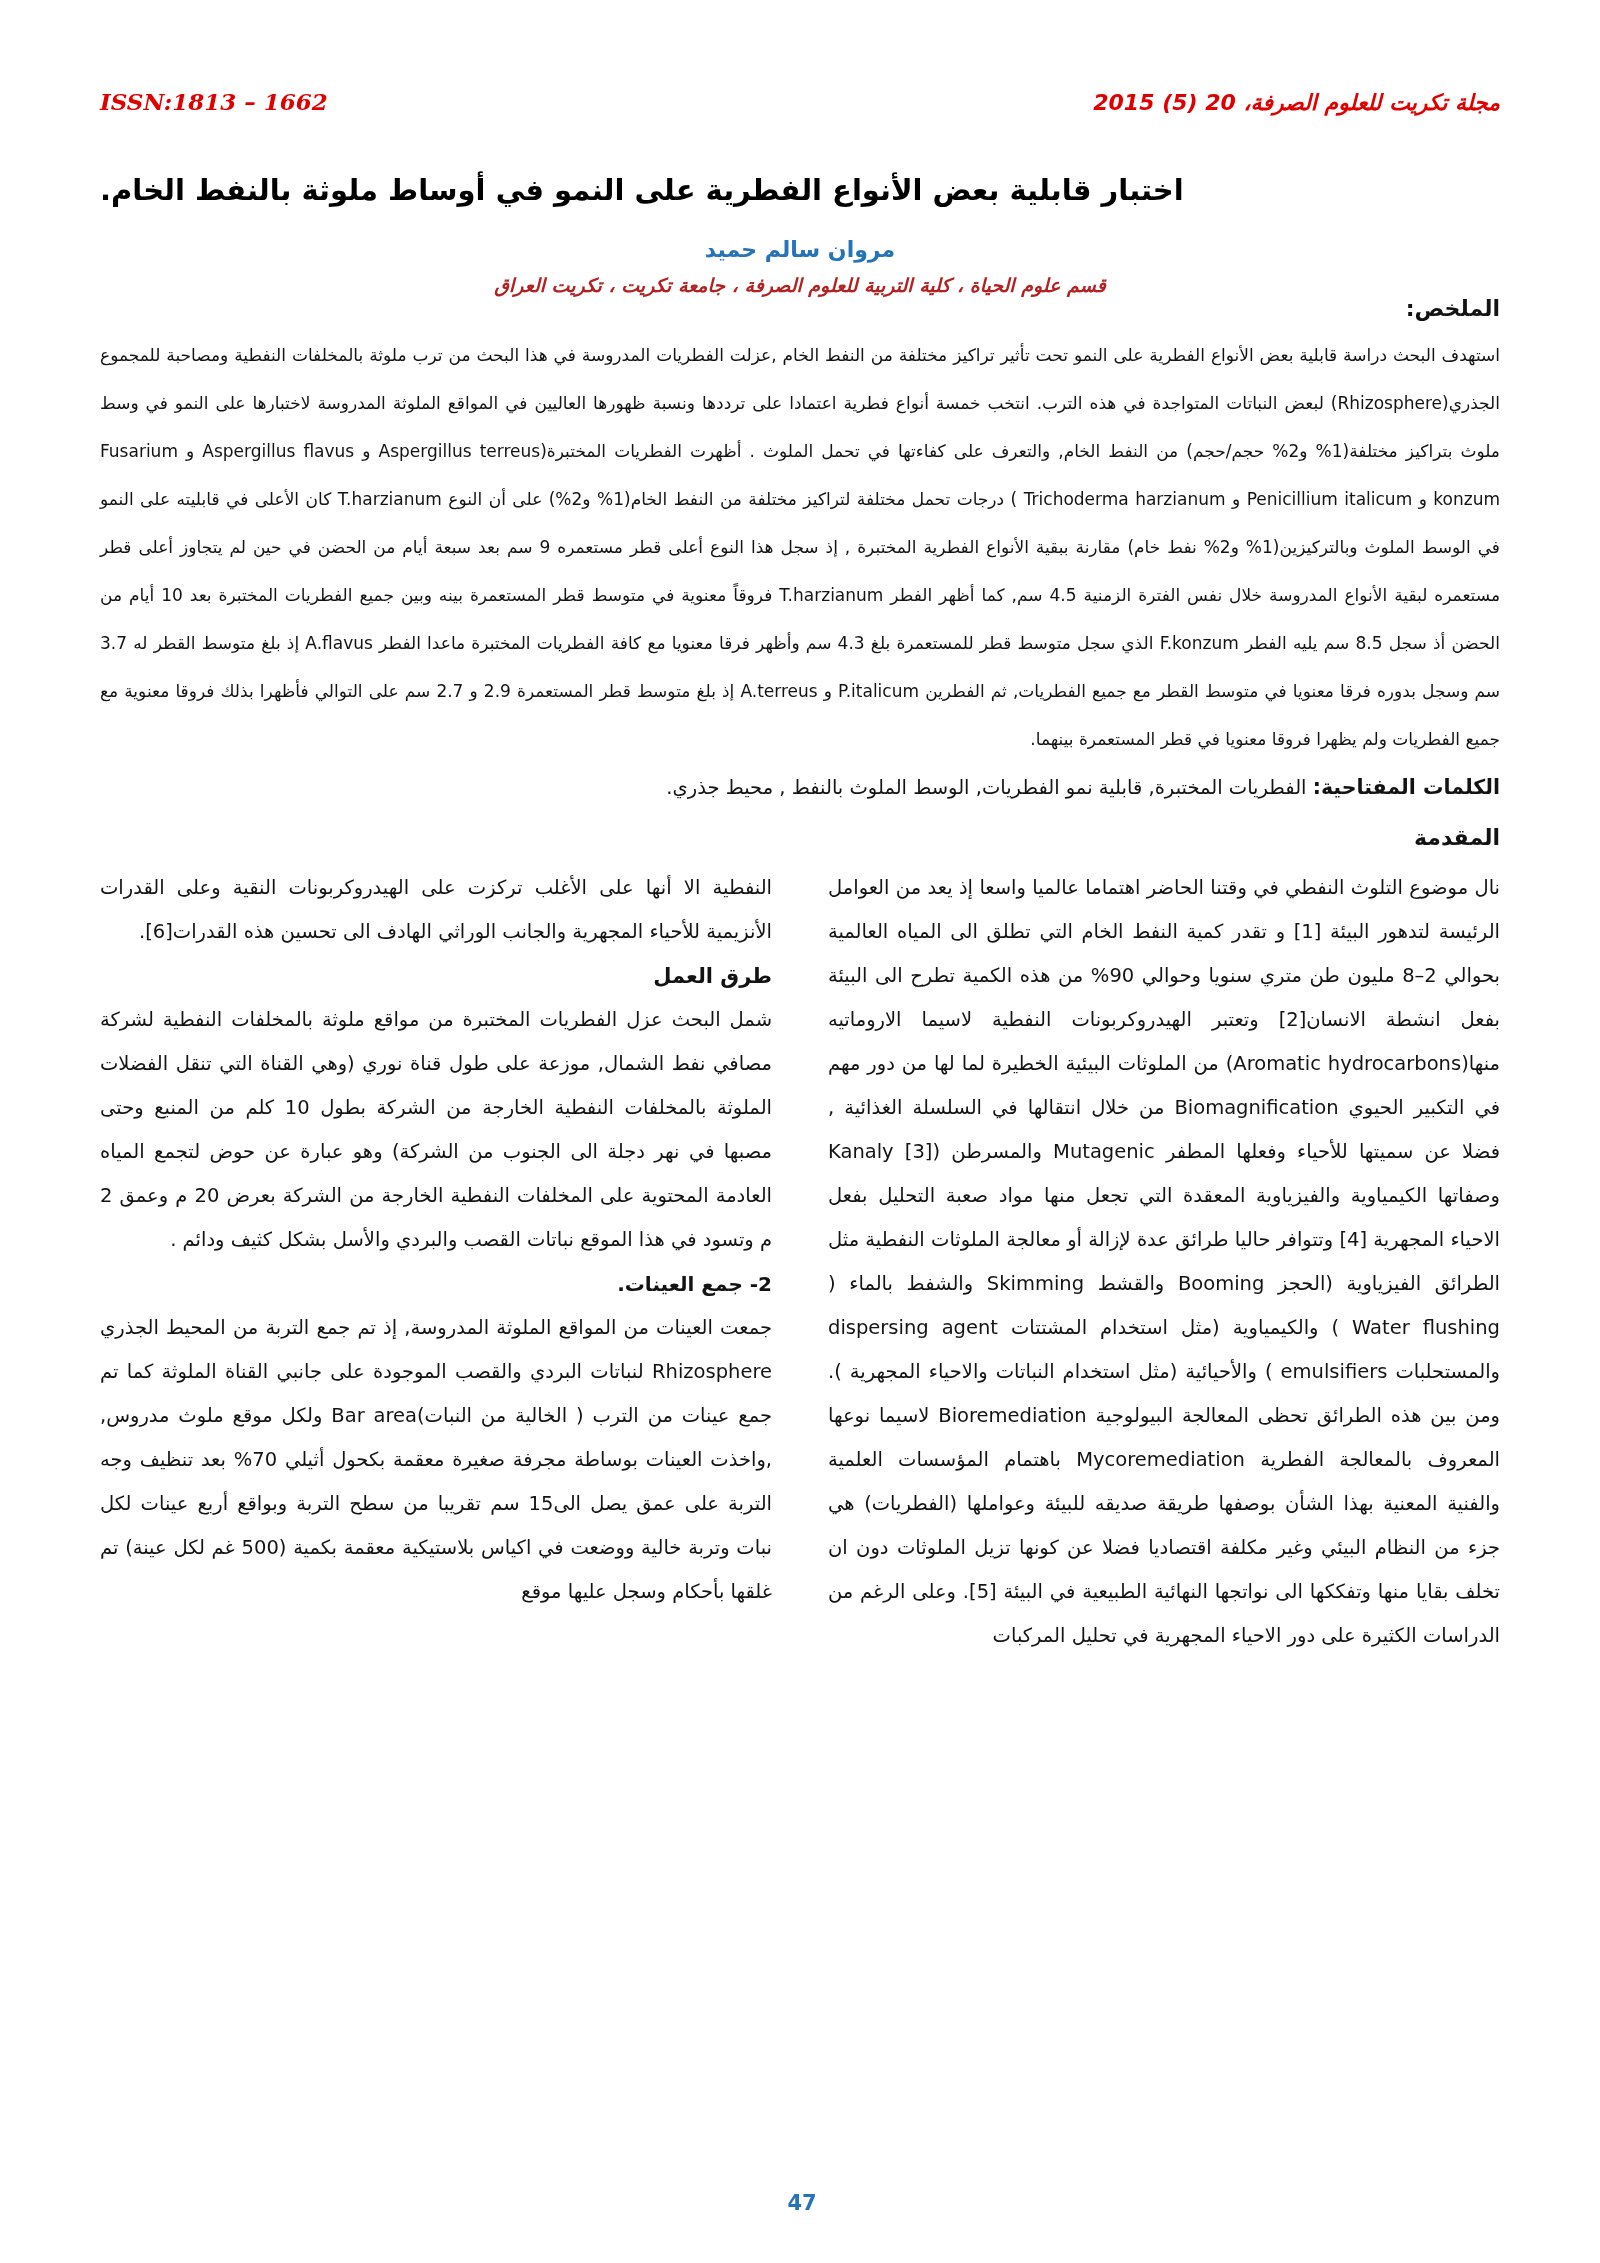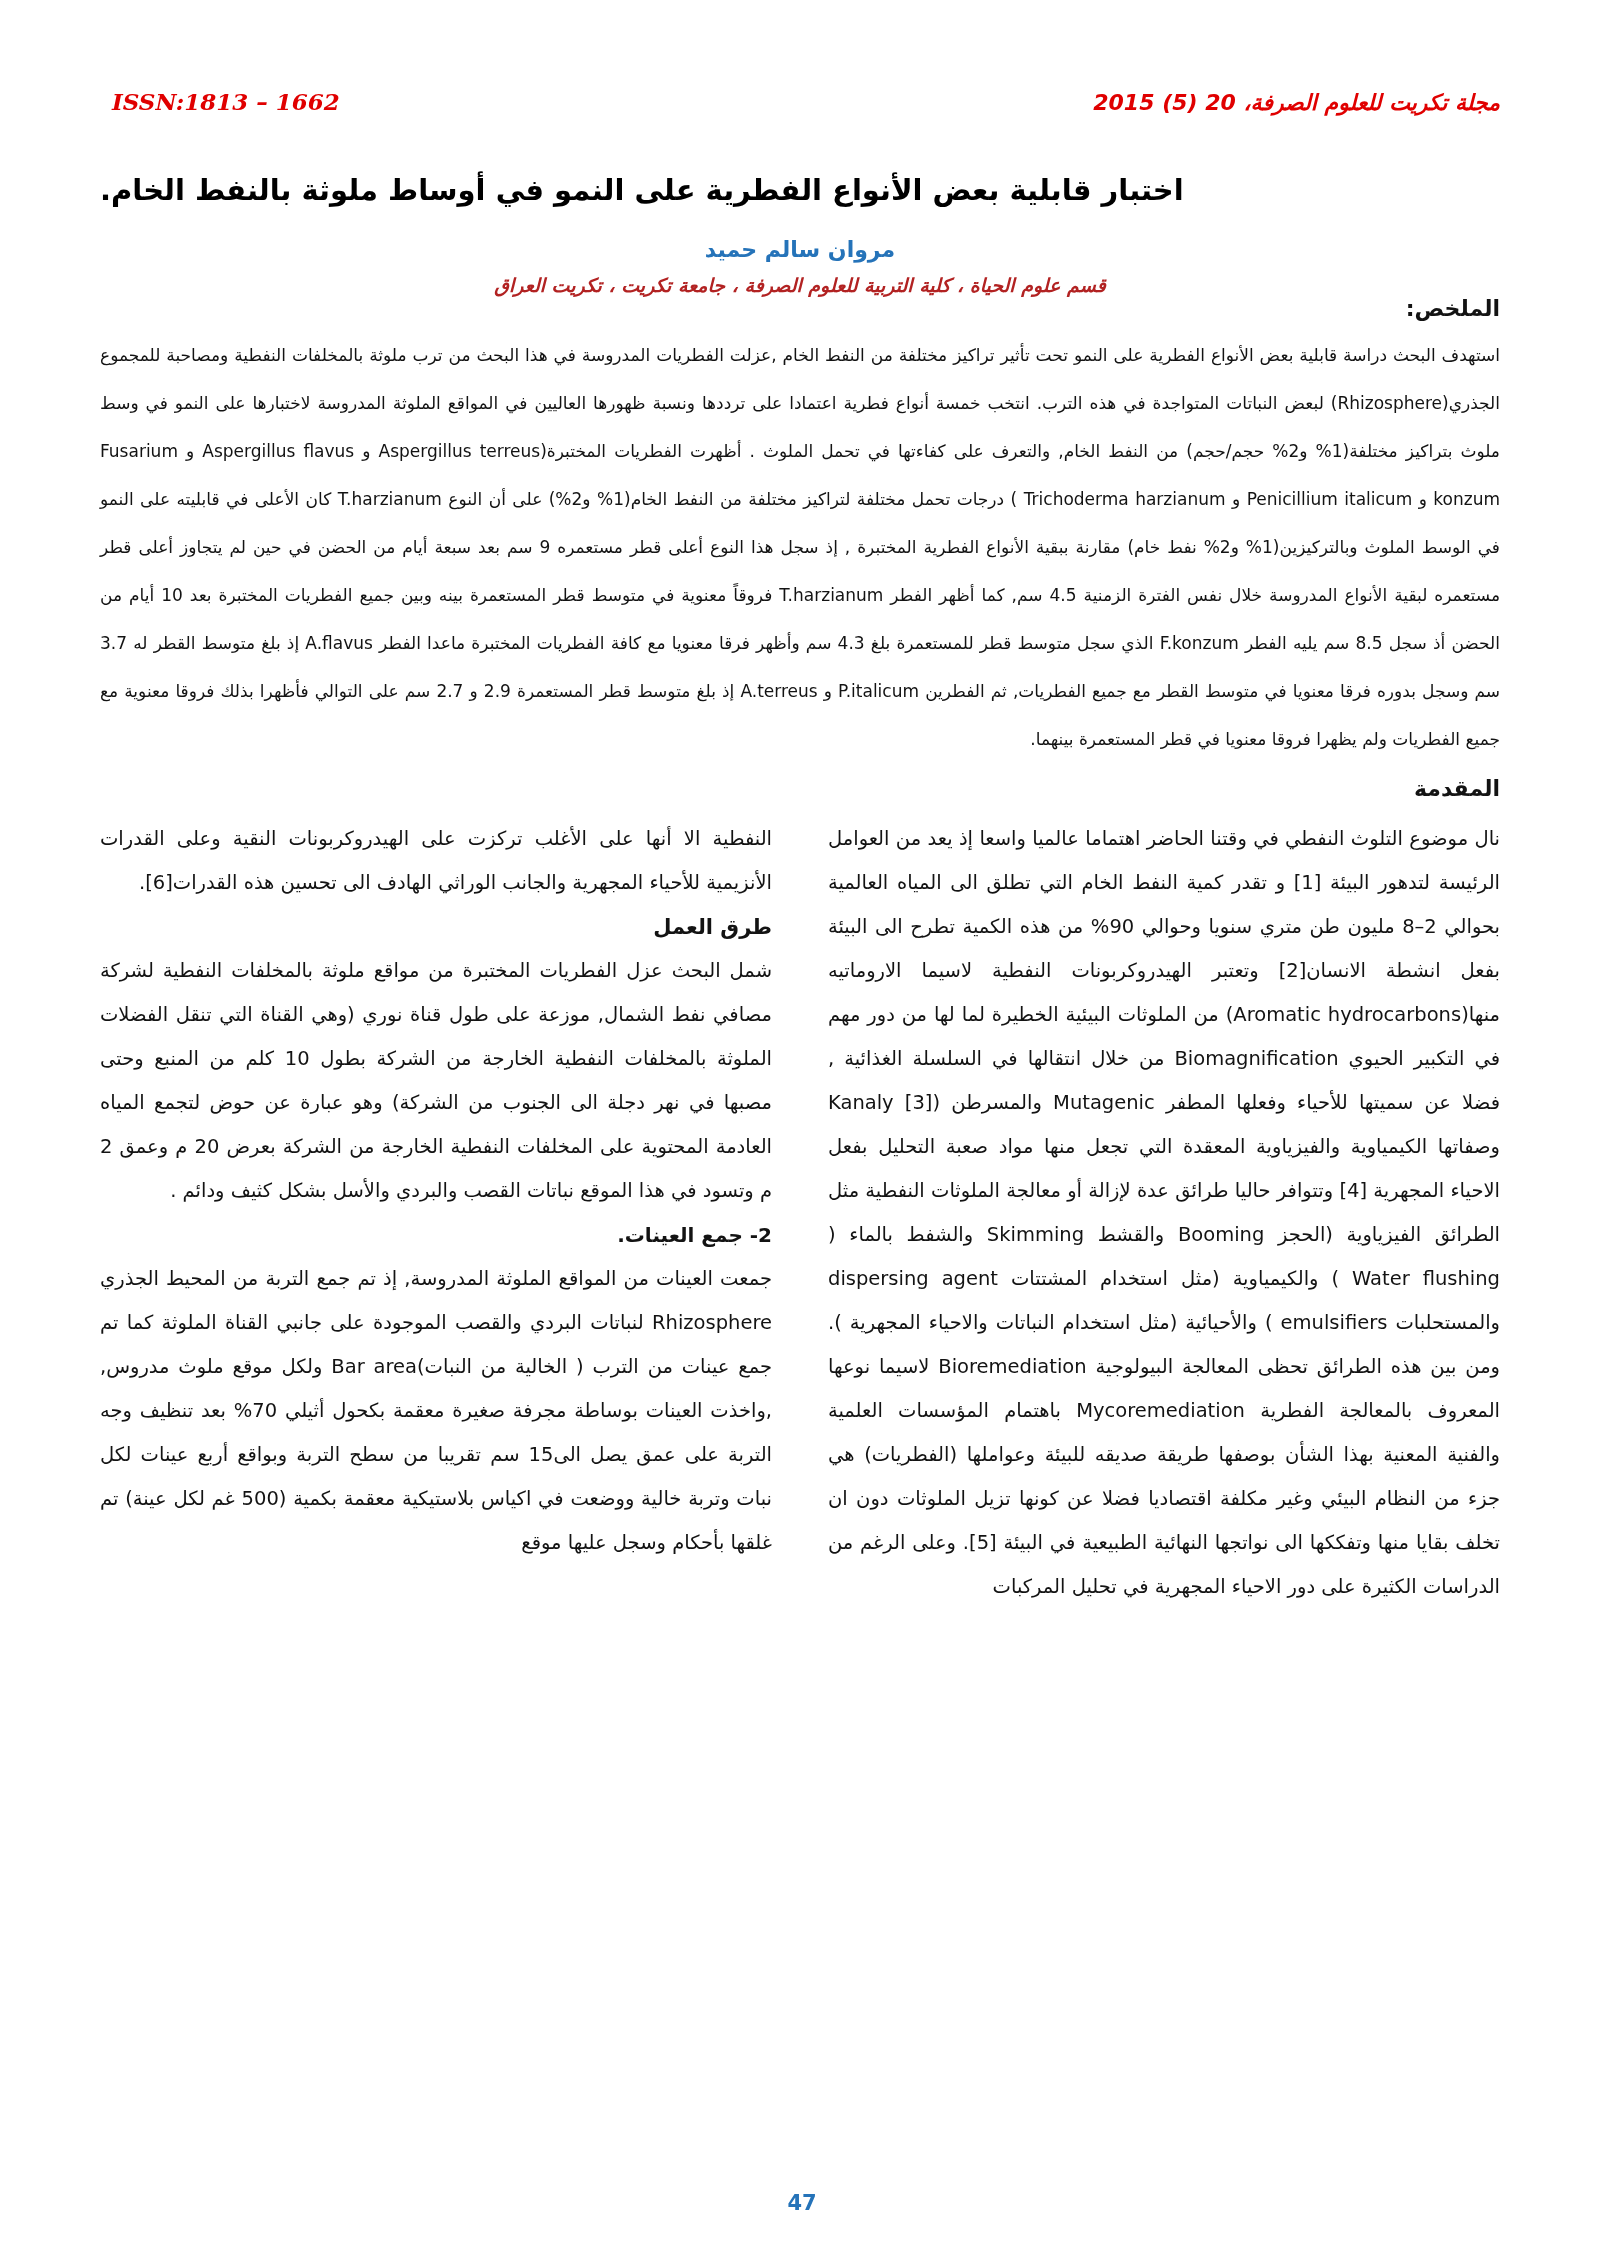--- a/index.html
+++ b/index.html
@@ -16,21 +16,20 @@
     padding: 88px 100px 0 100px;
     position: relative;
     overflow: hidden;
   }
   
   .journal-header {
     display: flex;
     justify-content: space-between;
     align-items: baseline;
     direction: ltr;
-    margin-left: 12px;
   }
   .issn {
     color: #e00000;
     font-family: "DejaVu Serif", serif;
     font-style: italic;
     font-weight: bold;
     font-size: 23px;
   }
   .journal-name {
     color: #e00000;
@@ -145,20 +144,21 @@
 
   <h1 class="paper-title">اختبار قابلية بعض الأنواع الفطرية على النمو في أوساط ملوثة بالنفط الخام.</h1>
 
   <div class="author">مروان سالم حميد</div>
 
   <div class="affiliation">قسم علوم الحياة ، كلية التربية للعلوم الصرفة ، جامعة تكريت ، تكريت العراق</div>
 
   <section class="abstract">
     <h2 class="abstract-heading">الملخص:</h2>
     <p class="abstract-body">استهدف البحث دراسة قابلية بعض الأنواع الفطرية على النمو تحت تأثير تراكيز مختلفة من النفط الخام ,عزلت الفطريات المدروسة في هذا البحث من ترب ملوثة بالمخلفات النفطية ومصاحبة للمجموع الجذري(Rhizosphere) لبعض النباتات المتواجدة في هذه الترب.   انتخب خمسة أنواع فطرية اعتمادا على ترددها ونسبة ظهورها العاليين في المواقع الملوثة المدروسة لاختبارها على النمو في وسط ملوث بتراكيز مختلفة(1% و2% حجم/حجم) من النفط الخام, والتعرف على كفاءتها في تحمل الملوث . أظهرت الفطريات المختبرة(Aspergillus terreus و Aspergillus flavus و Fusarium konzum و Penicillium italicum و Trichoderma harzianum ) درجات تحمل مختلفة لتراكيز مختلفة من النفط الخام(1% و2%) على أن النوع T.harzianum كان الأعلى في قابليته على النمو في الوسط الملوث وبالتركيزين(1% و2% نفط خام) مقارنة ببقية الأنواع الفطرية المختبرة , إذ سجل هذا النوع أعلى قطر مستعمره 9 سم بعد سبعة أيام من الحضن في حين لم يتجاوز أعلى قطر مستعمره لبقية الأنواع المدروسة خلال نفس الفترة الزمنية 4.5 سم, كما أظهر الفطر T.harzianum فروقاً معنوية في متوسط قطر المستعمرة بينه وبين جميع الفطريات المختبرة بعد 10 أيام من الحضن أذ سجل 8.5 سم يليه الفطر F.konzum الذي سجل متوسط قطر للمستعمرة بلغ 4.3 سم وأظهر فرقا معنويا مع كافة الفطريات المختبرة ماعدا الفطر A.flavus إذ بلغ متوسط القطر له 3.7 سم وسجل بدوره فرقا معنويا في متوسط القطر مع جميع الفطريات, ثم الفطرين P.italicum و A.terreus إذ بلغ متوسط قطر المستعمرة 2.9 و 2.7 سم على التوالي فأظهرا بذلك فروقا معنوية مع جميع الفطريات ولم يظهرا فروقا معنويا في قطر المستعمرة بينهما.</p>
+    <p class="keywords-line"><span class="keywords-label">الكلمات المفتاحية:</span><span> الفطريات المختبرة, قابلية نمو الفطريات, الوسط الملوث بالنفط , محيط جذري.</span></p>
   </section>
 
   <h2 class="section-heading">المقدمة</h2>
 
   <div class="columns">
 
     <div class="col">
       <p>نال موضوع التلوث النفطي في وقتنا الحاضر اهتماما عالميا واسعا إذ يعد من العوامل الرئيسة لتدهور البيئة [1] و تقدر كمية النفط الخام التي تطلق الى المياه العالمية بحوالي 2–8 مليون طن متري سنويا وحوالي 90% من هذه الكمية تطرح الى البيئة بفعل انشطة الانسان[2] وتعتبر الهيدروكربونات النفطية لاسيما الاروماتيه منها(Aromatic hydrocarbons) من الملوثات البيئية الخطيرة لما لها من دور مهم في التكبير الحيوي Biomagnification من خلال انتقالها في السلسلة الغذائية , فضلا عن سميتها للأحياء وفعلها المطفر Mutagenic والمسرطن (Kanaly  [3] وصفاتها الكيمياوية والفيزياوية المعقدة التي تجعل منها مواد صعبة التحليل بفعل الاحياء المجهرية [4] وتتوافر حاليا طرائق عدة لإزالة أو معالجة الملوثات النفطية مثل الطرائق الفيزياوية (الحجز Booming والقشط Skimming والشفط بالماء ( Water flushing ) والكيمياوية (مثل استخدام المشتتات dispersing agent والمستحلبات emulsifiers ) والأحيائية (مثل استخدام النباتات والاحياء المجهرية ). ومن بين هذه الطرائق تحظى المعالجة البيولوجية Bioremediation لاسيما نوعها المعروف بالمعالجة الفطرية Mycoremediation باهتمام المؤسسات العلمية والفنية المعنية بهذا الشأن بوصفها طريقة صديقه للبيئة وعواملها (الفطريات) هي جزء من النظام البيئي وغير مكلفة اقتصاديا فضلا عن كونها تزيل الملوثات دون ان تخلف بقايا منها وتفككها الى نواتجها النهائية الطبيعية في البيئة [5]. وعلى الرغم من الدراسات الكثيرة على دور الاحياء المجهرية في تحليل المركبات</p>
     </div>
 

